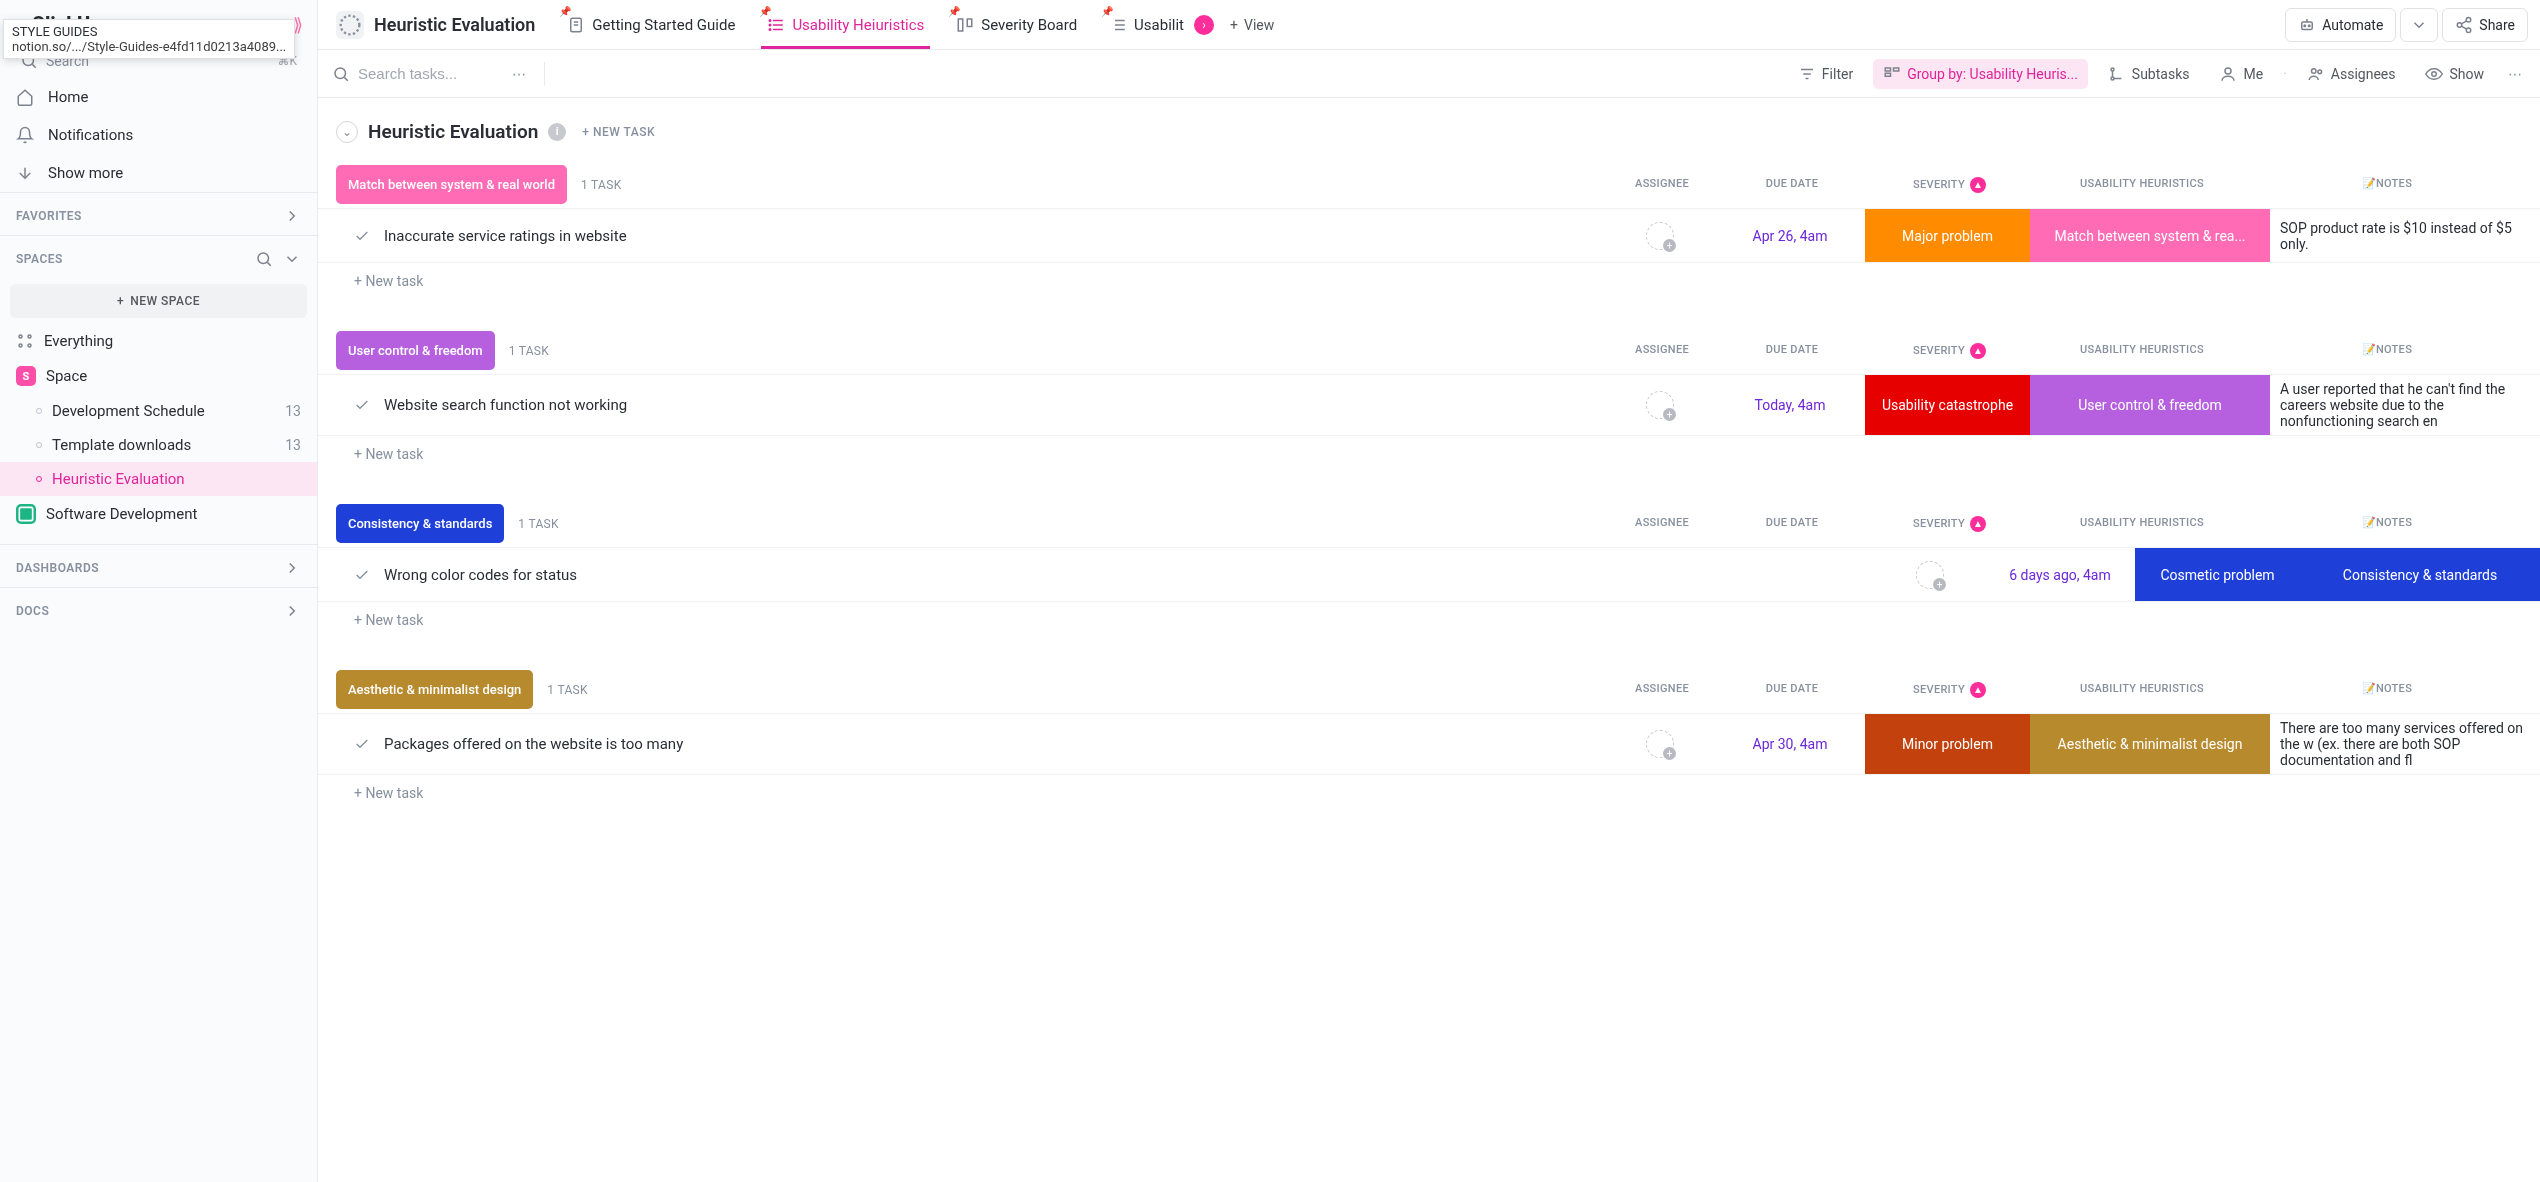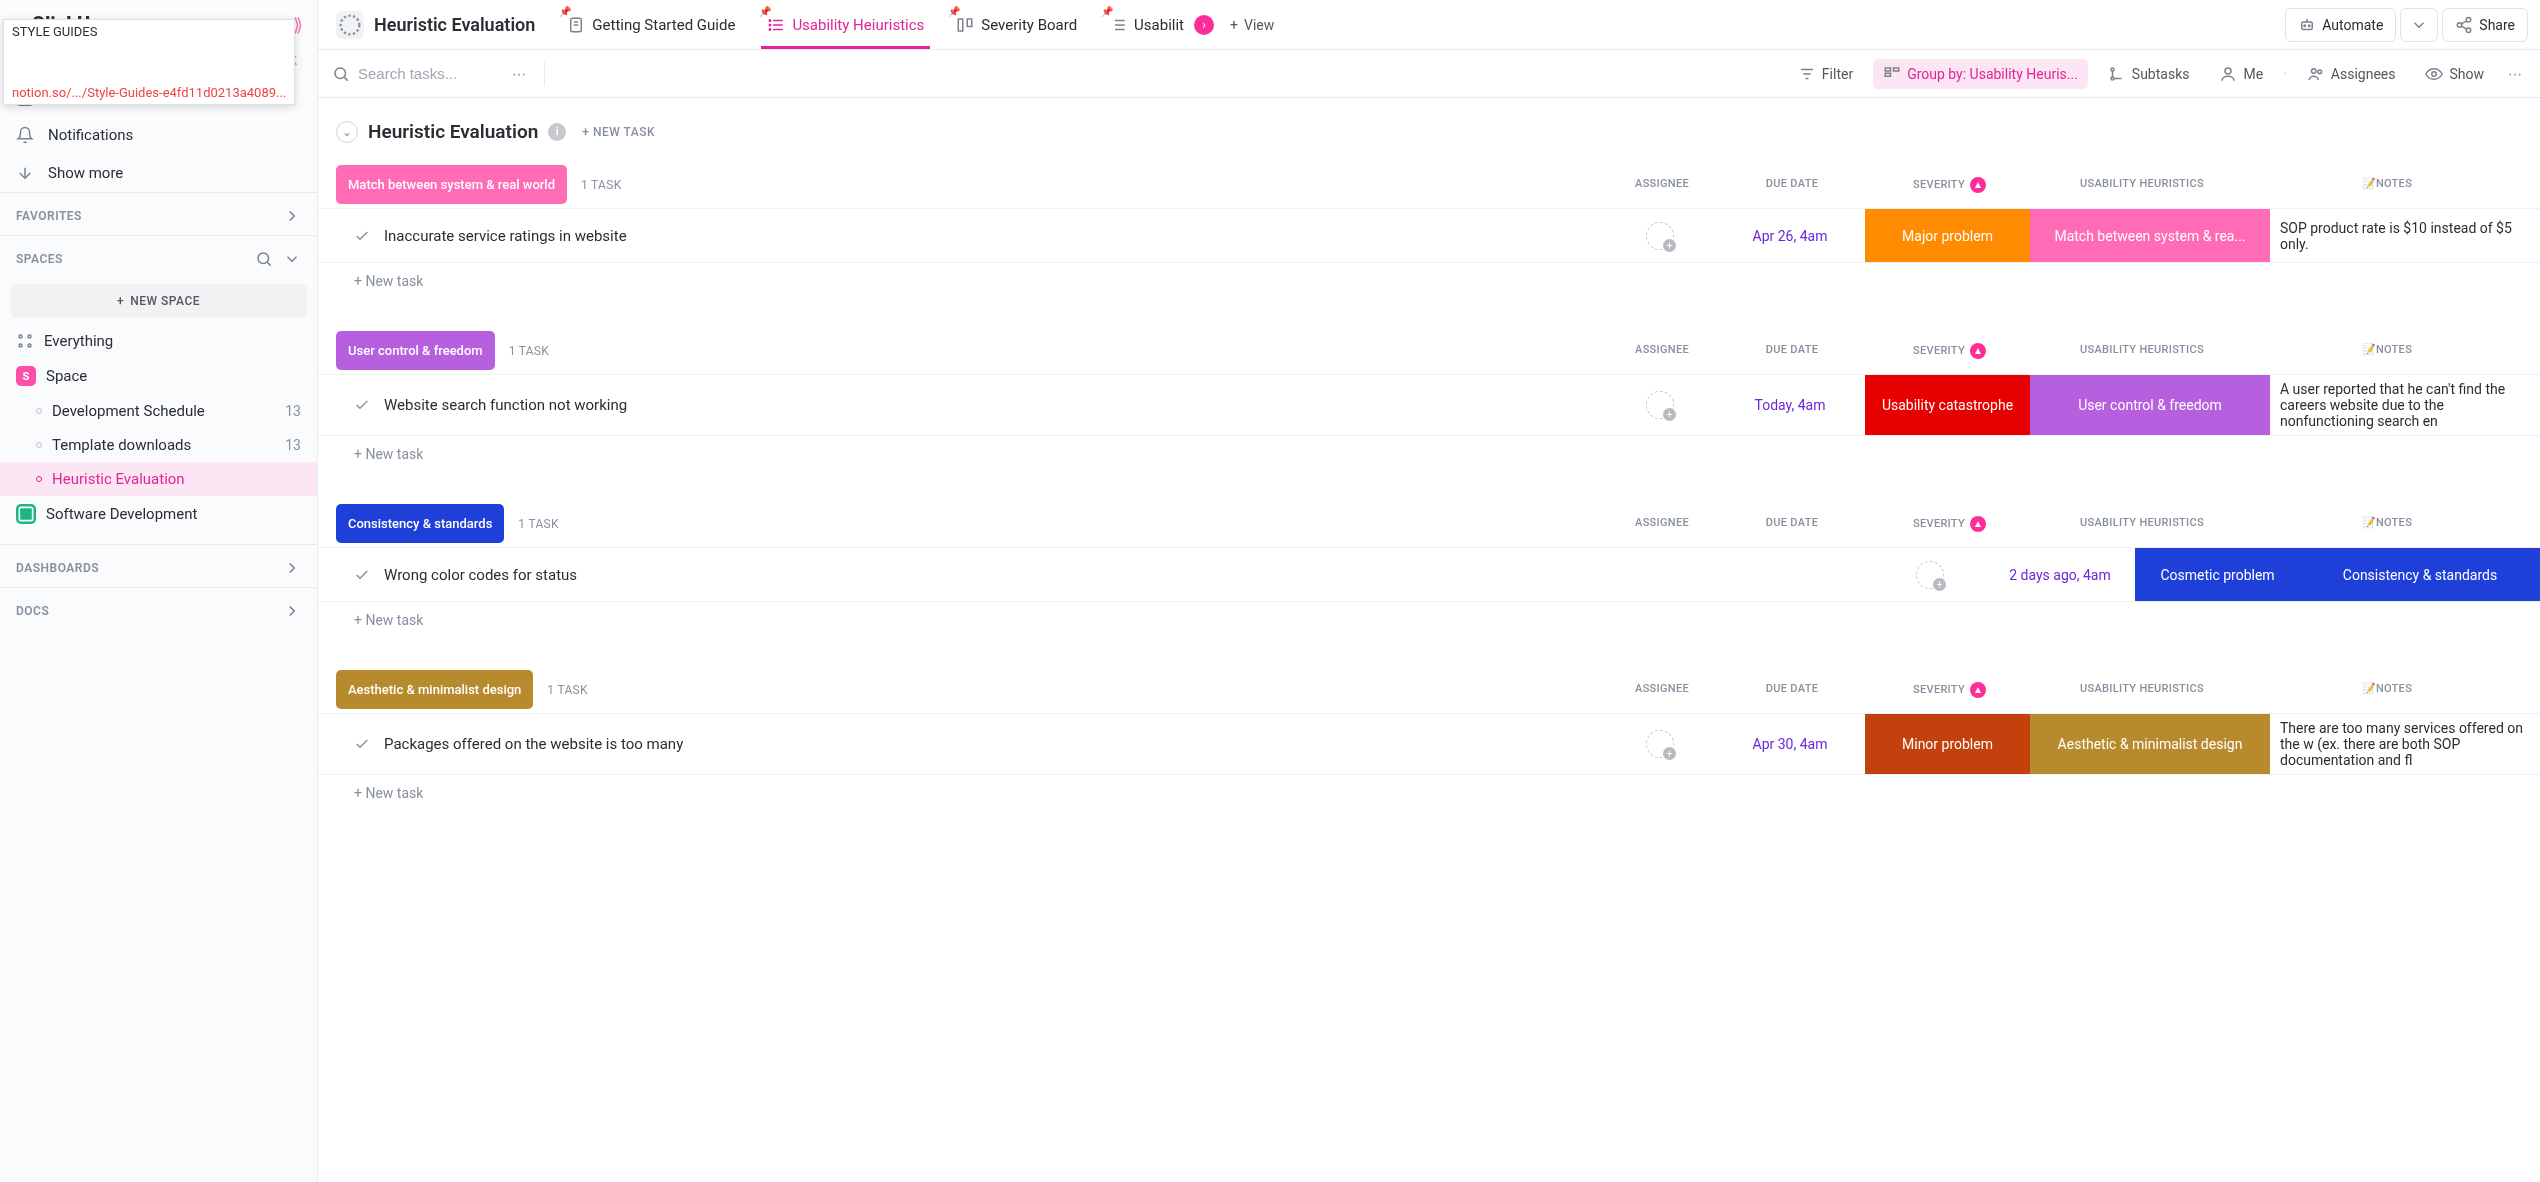--- a/index.html
+++ b/index.html
@@ -2,21 +2,21 @@
 <html><head>
 <meta charset="utf-8">
 <style>
 * { box-sizing: border-box; margin: 0; padding: 0; }
 body { font-family: -apple-system, BlinkMacSystemFont, "Segoe UI", Roboto, sans-serif; font-size: 14px; color: #2a2e34; background: #fff; overflow: hidden; }
 .app { display: flex; height: 100vh; }
 
 
 .tooltip-overlay { position: absolute; top: 19px; left: 3px; background: #fff; border: 1px solid #e0e0e0; box-shadow: 0 2px 8px rgba(0,0,0,0.15); padding: 4px 8px; z-index: 1000; font-size: 13px; max-width: 310px; }
 .tooltip-title { font-weight: 400; }
-.tooltip-url { color: #ef4444; white-space: nowrap; overflow: hidden; text-overflow: ellipsis; margin-top: 46px; }
+.tooltip-url { color: #404040; white-space: nowrap; overflow: hidden; text-overflow: ellipsis; }
 
 
 .sidebar { width: 318px; background: #fafbfc; border-right: 1px solid #e8eaed; display: flex; flex-direction: column; position: relative; flex-shrink: 0; }
 .sidebar-top { padding: 4px 10px 0; }
 .logo-row { display: flex; align-items: center; justify-content: space-between; padding: 6px 4px; height: 40px; }
 .logo { display: flex; align-items: center; gap: 4px; font-weight: 800; font-size: 20px; }
 .logo-dots { color: #fd71af; font-size: 18px; }
 .collapse-icon { color: #fd71af; font-size: 18px; transform: rotate(0deg); }
 .search-row { display: flex; align-items: center; gap: 8px; padding: 8px 10px; color: #87909e; cursor: pointer; }
 .search-row .kbd { margin-left: auto; font-size: 12px; color: #a0a6b1; }
@@ -521,21 +521,21 @@
       <div class="task-row">
         <div class="task-left">
           <span class="status-check"><svg viewBox="0 0 24 24" fill="none" stroke="currentColor" stroke-width="2">
                     <polyline points="20 6 9 17 4 12"></polyline>
                   </svg></span>
           <span class="task-title">Wrong color codes for status</span>
         </div>
         <div class="cell assignee">
                 <span class="avatar-ph"></span>
               </div>
-        <div class="cell due">2 days ago, 4am</div>
+        <div class="cell due">6 days ago, 4am</div>
         <div class="cell sev" style="background:#1f3fd9">Cosmetic problem</div>
         <div class="cell heur" style="background:#1f3fd9">Consistency &amp; standards</div>
       </div>
 
     <div class="add-task-row">+ New task</div>
   </div>
           <div class="group">
     <div class="group-header">
       <div class="gh-row">
         <div class="gh-left" style="display:flex;align-items:center">

